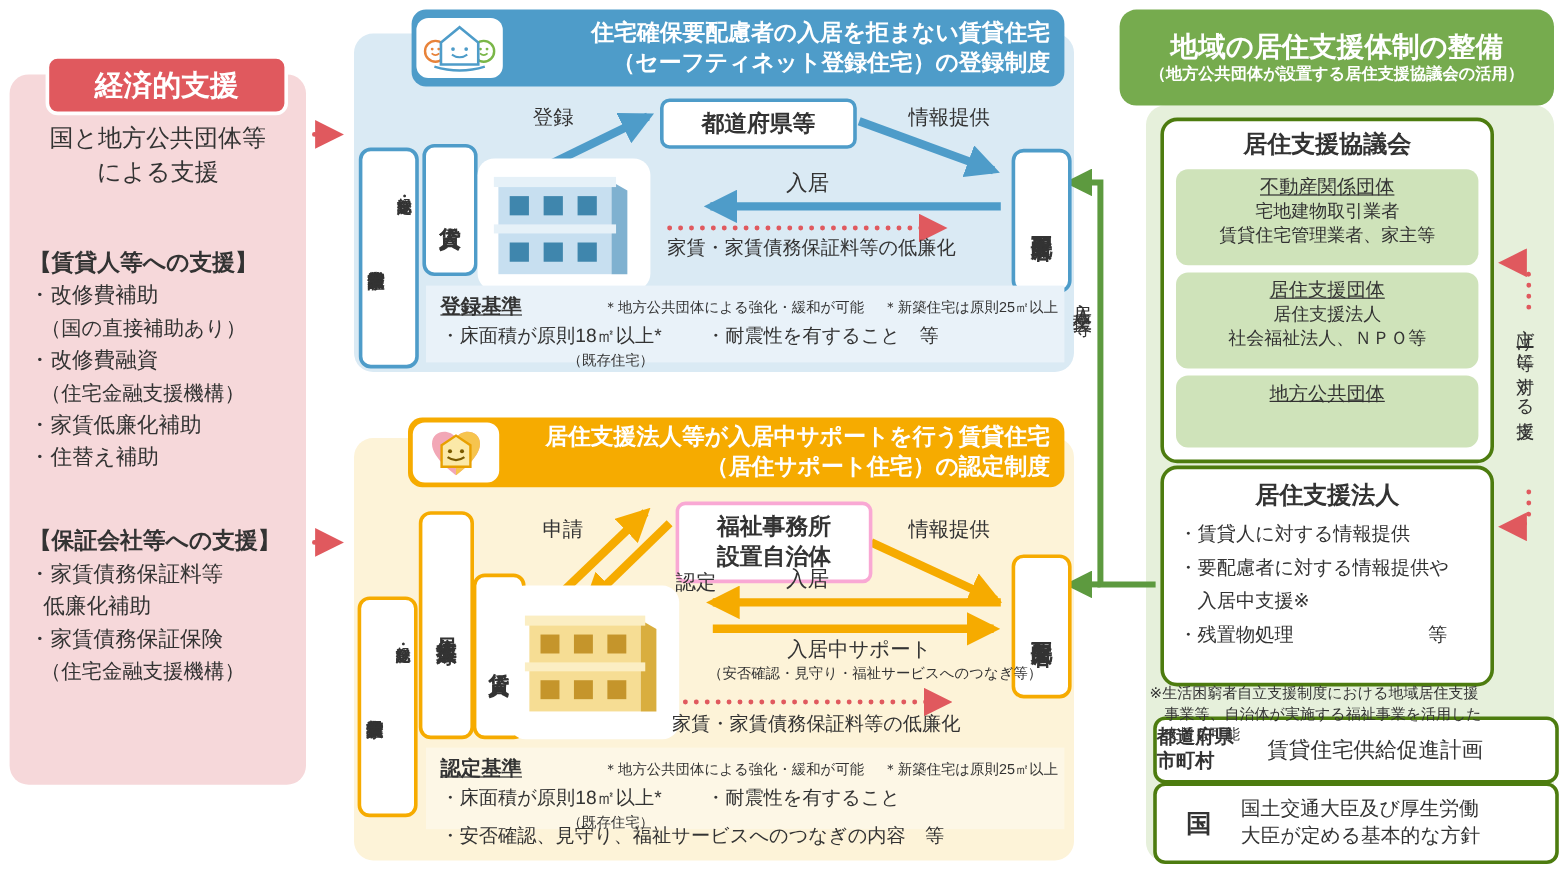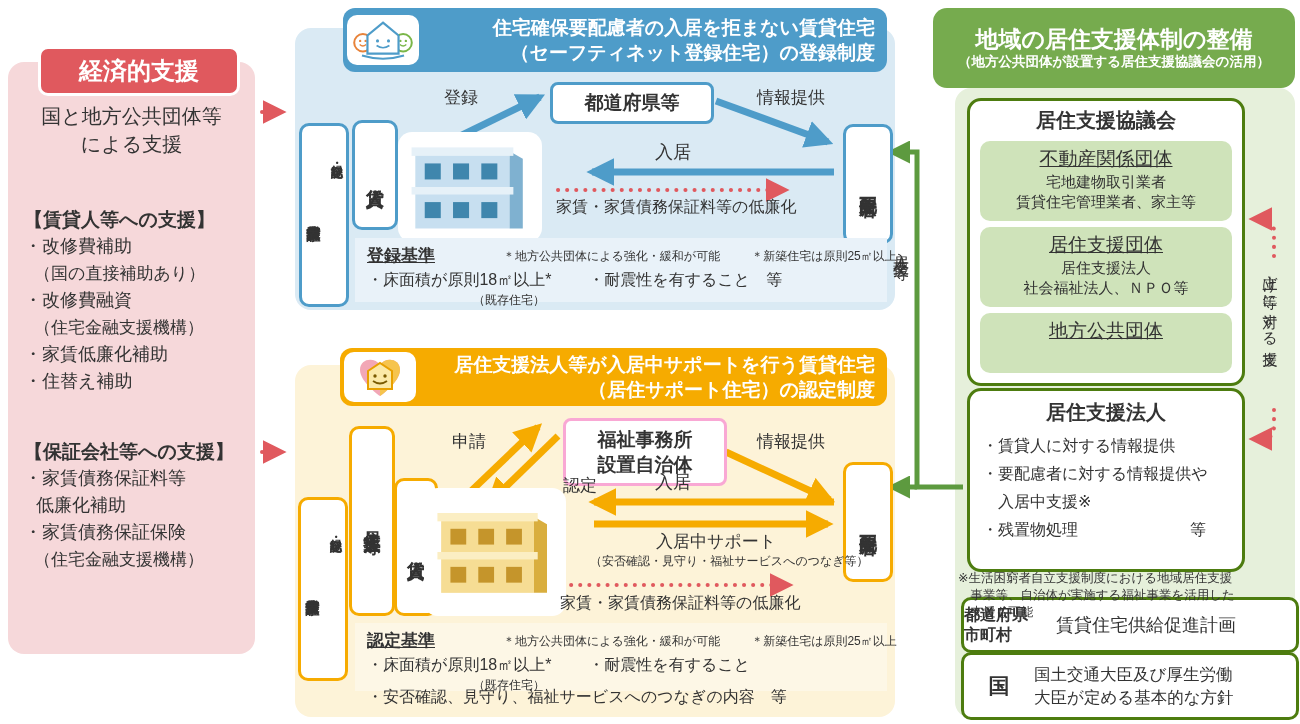--- a/index.html
+++ b/index.html
@@ -11,31 +11,31 @@
   .icon-card{width:72px;height:50px;background:#fff;border-radius:10px;margin-left:4px;flex:none;
              display:flex;align-items:center;justify-content:center;}
   .vbox{position:absolute;background:#fff;border-radius:10px;display:flex;align-items:center;justify-content:center;
         font-weight:bold;z-index:3;}
   .vtext{writing-mode:vertical-rl;text-orientation:upright;letter-spacing:1px;}
   .lbl{position:absolute;z-index:4;white-space:nowrap;}
   .hbox{position:absolute;background:#fff;z-index:3;display:flex;align-items:center;justify-content:center;
         font-weight:bold;text-align:center;}
   .crit{position:absolute;z-index:3;font-size:16px;}
   .crit .ct{position:absolute;left:12px;top:6px;font-size:17px;font-weight:bold;text-decoration:underline;}
-  .crit .notes{position:absolute;left:148px;top:10px;font-size:12px;display:flex;gap:31px;white-space:nowrap;}
+  .crit .notes{position:absolute;left:148px;top:10px;font-size:12px;display:flex;gap:16px;white-space:nowrap;}
   .crit .row1{position:absolute;left:12px;top:32px;white-space:nowrap;}
   .crit .sub{position:absolute;left:118px;top:54px;font-size:12px;}
   .crit .row2{position:absolute;left:12px;top:64px;white-space:nowrap;}
   .gmain{position:absolute;left:3px;top:50%;transform:translateY(-50%);writing-mode:vertical-rl;
          text-orientation:upright;font-size:14px;font-weight:bold;}
   .gsub{position:absolute;right:1px;top:30px;writing-mode:vertical-rl;text-orientation:upright;
         font-size:12px;font-weight:bold;}
   .gbox{position:absolute;background:#fff;border:3px solid #4d7c0f;border-radius:14px;z-index:3;}
   .ggroup{position:absolute;background:#cfe3ba;border-radius:10px;text-align:center;}
-  .ggroup .gn{font-size:19px;text-decoration:underline;margin-top:5px;}
+  .ggroup .gn{font-size:16px;text-decoration:underline;margin-top:5px;}
   .ggroup .gl{font-size:15px;line-height:20px;}
   .pinkline{font-size:18px;line-height:27px;white-space:nowrap;}
   .pinkline.ind{padding-left:10px;font-size:17px;}
   .pinkhead{font-size:19px;font-weight:bold;line-height:27px;white-space:nowrap;}
   svg{display:block;}
   #arrows{position:absolute;left:0;top:0;z-index:2;pointer-events:none;}
 </style>
 </head>
 <body>
 

